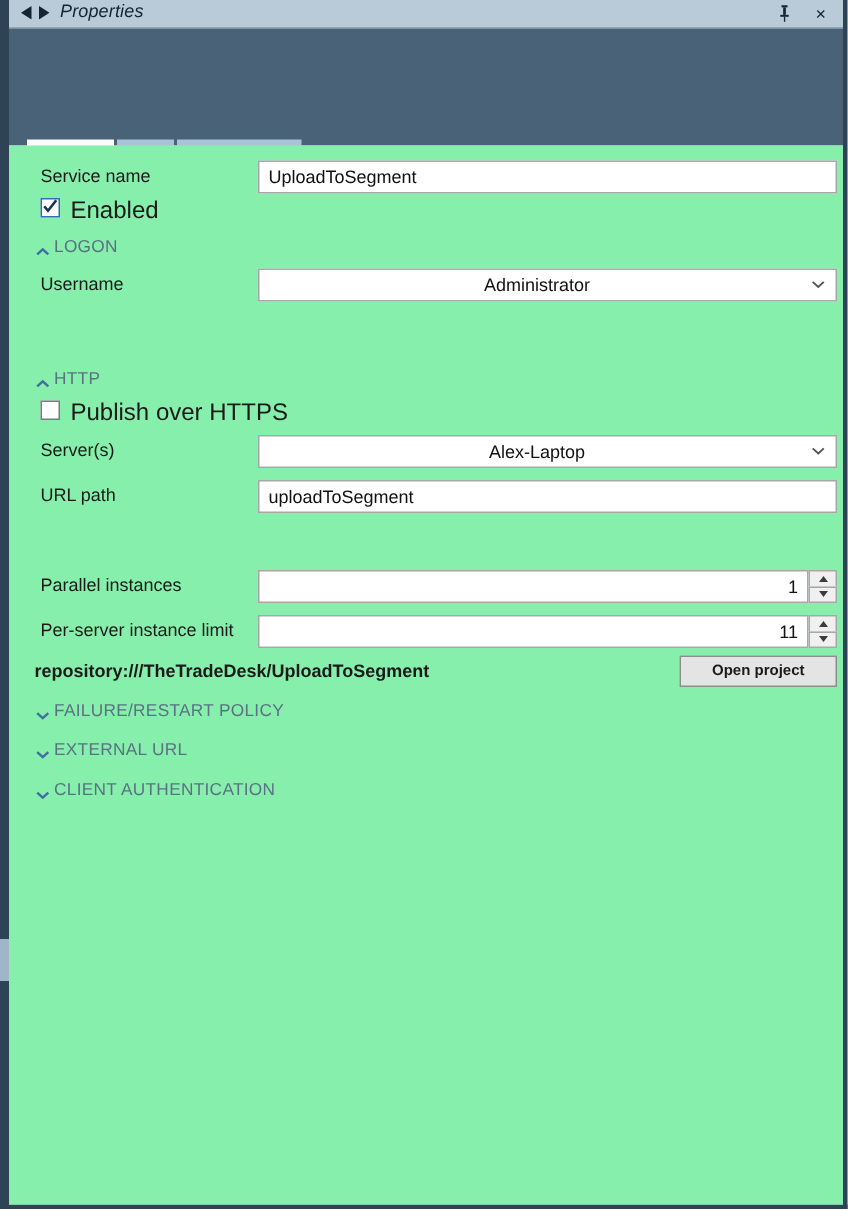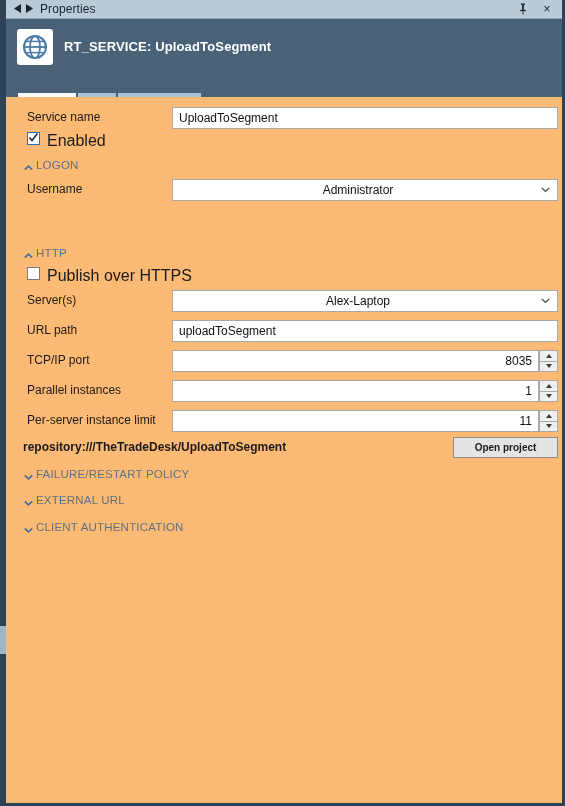--- a/index.html
+++ b/index.html
@@ -43,22 +43,22 @@
 
   
   .titlebar {
     position: absolute;
     left: 0; top: 0;
     width: 556px;
     height: 19px;
     background: #b9cbd9;
     border-bottom: 1px solid #8fa5b6;
     display: flex;
-    align-items: center;
-    box-sizing: border-box;
+    box-sizing: border-box;
+    font-style: italic;
   }
   .nav-arrows {
     display: flex;
     align-items: center;
     margin-left: 8px;
     gap: 3px;
     font-size: 9px;
     color: #20303d;
     line-height: 1;
   }
@@ -146,21 +146,21 @@
     color: #111;
   }
 
   
   .content {
     position: absolute;
     left: 0;
     top: 97px;
     width: 556px;
     bottom: 0;
-    background: #fdba74;
+    background: #86efac;
     box-sizing: border-box;
   }
 
   .row {
     position: absolute;
     left: 0;
     width: 556px;
     height: 22px;
   }
   .lbl {
@@ -362,32 +362,20 @@
           <rect x="4.1" y="1.9" width="1.8" height="5" fill="#17232d"></rect>
           <rect x="2.2" y="6.9" width="5.6" height="1.3" fill="#17232d"></rect>
           <rect x="4.6" y="8.2" width="0.9" height="3.3" fill="#17232d"></rect>
         </svg>
       </span>
       <span class="tb-btn">×</span>
     </div>
   </div>
 
   <div class="header-band">
-    <div class="header-row">
-      <div class="app-icon">
-        <svg width="28" height="28" viewBox="0 0 28 28">
-          <circle cx="14" cy="14" r="11" fill="none" stroke="#4a7ba8" stroke-width="2.1"></circle>
-          <ellipse cx="14" cy="14" rx="5" ry="11" fill="none" stroke="#4a7ba8" stroke-width="1.8"></ellipse>
-          <line x1="3" y1="14" x2="25" y2="14" stroke="#4a7ba8" stroke-width="1.8"></line>
-          <line x1="5" y1="8.4" x2="23" y2="8.4" stroke="#4a7ba8" stroke-width="1.5"></line>
-          <line x1="5" y1="19.6" x2="23" y2="19.6" stroke="#4a7ba8" stroke-width="1.5"></line>
-        </svg>
-      </div>
-      <div class="header-title">RT_SERVICE: UploadToSegment</div>
-    </div>
 
     <div class="tabs">
       <div class="tab active">
         <span>Service</span>
       </div>
       <div class="tab">
         <span>Info</span>
       </div>
       <div class="tab">
         <span>Permissions</span>
@@ -457,32 +445,20 @@
             </svg>
         </span>
       </div>
     </div>
 
     <div class="row" style="top:223px">
       <div class="lbl">URL path</div>
       <div class="field">uploadToSegment</div>
     </div>
 
-    <div class="row" style="top:253px">
-      <div class="lbl">TCP/IP port</div>
-      <div class="field num" style="width:367px">8035</div>
-      <div class="spin">
-        <div class="sb up">
-            <span class="tri-up"></span>
-          </div>
-        <div class="sb dn">
-            <span class="tri-dn"></span>
-          </div>
-      </div>
-    </div>
 
     <div class="row" style="top:283px">
       <div class="lbl">Parallel instances</div>
       <div class="field num" style="width:367px">1</div>
       <div class="spin">
         <div class="sb up">
             <span class="tri-up"></span>
           </div>
         <div class="sb dn">
             <span class="tri-dn"></span>

